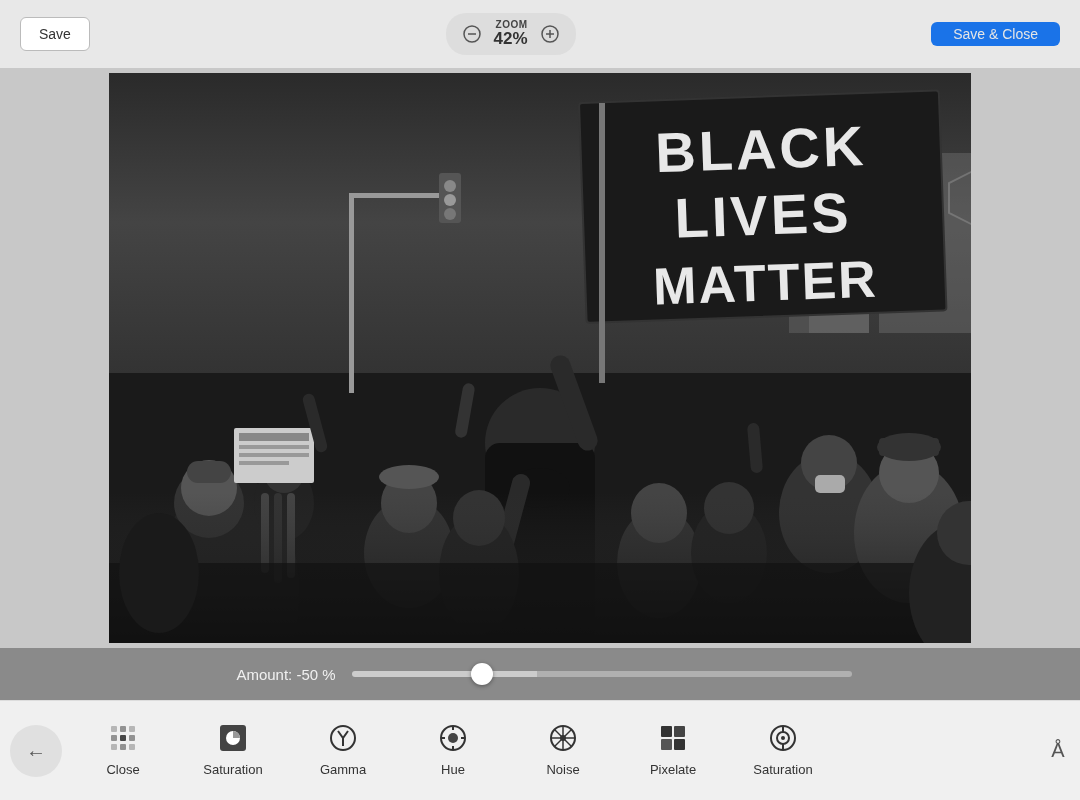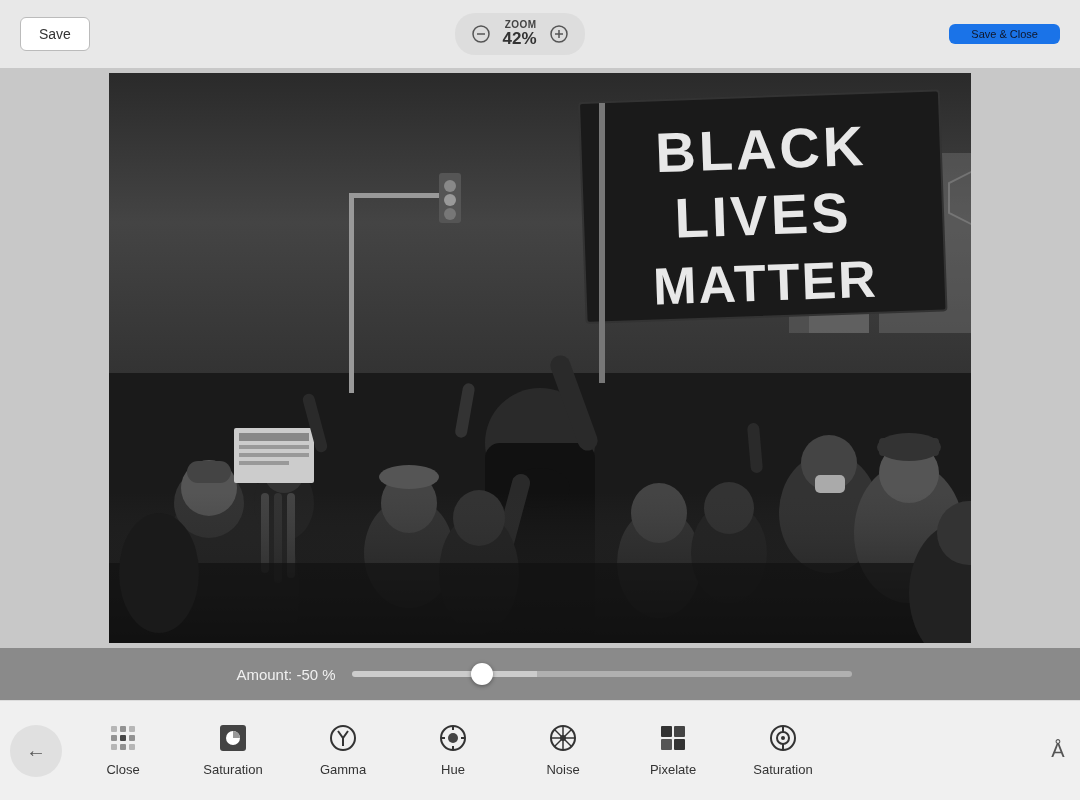--- a/index.html
+++ b/index.html
@@ -72,25 +72,25 @@
     }
 
     .zoom-value {
       font-size: 17px;
       font-weight: 600;
       color: #333;
     }
 
     .save-close-btn {
       background: #1a73e8;
-      color: #0f172a;
+      color: #e5e5e5;
       border: none;
       border-radius: 6px;
       padding: 4px 22px;
-      font-size: 11px;
+      font-size: 14px;
       font-weight: 500;
       cursor: pointer;
     }
 
     
     .image-area {
       flex: 1;
       display: flex;
       align-items: center;
       justify-content: center;

